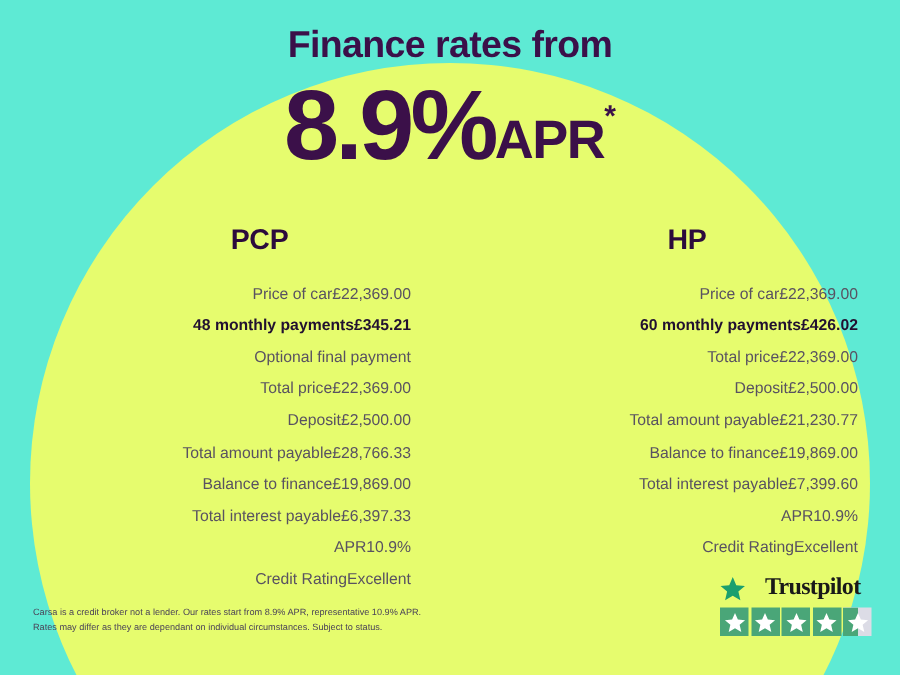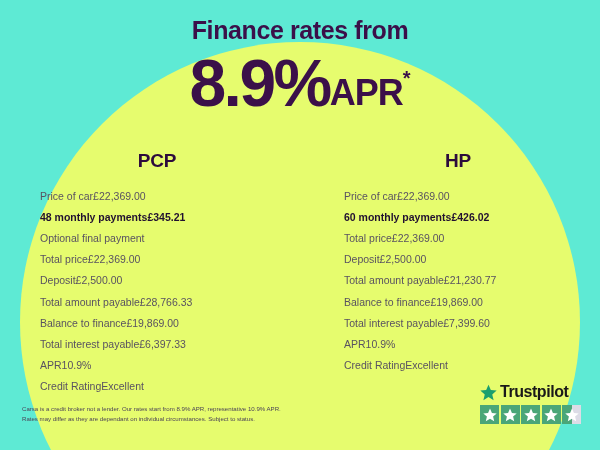--- a/index.html
+++ b/index.html
@@ -88,35 +88,35 @@
     position: absolute;
     top: 150px;
     left: 0;
     width: 600px;
     display: flex;
   }
   .col {
     width: 300px;
     box-sizing: border-box;
   }
-  .col-pcp { padding: 0 26px 0 40px; }
+  .col-pcp { padding: 0 26px 0 72px; }
   .col-hp  { padding: 0 28px 0 44px; }
 
   .col-title {
     text-align: center;
     font-size: 19px;
     font-weight: bold;
     color: #2c0b3c;
     margin-bottom: 13px;
     letter-spacing: -0.2px;
   }
 
   .row {
     display: flex;
-    justify-content: flex-start;
+    justify-content: flex-end;
     align-items: baseline;
     font-size: 10.5px;
     color: #595261;
     padding: 4.6px 0;
     white-space: nowrap;
   }
   .row.bold {
     font-weight: bold;
     color: #211030;
   }
@@ -137,22 +137,23 @@
   .trustpilot {
     position: absolute;
     right: 16px;
     top: 382px;
     width: 104px;
   }
   .tp-wordmark {
     display: flex;
     align-items: center;
     justify-content: flex-start;
-    gap: 3px;
+    gap: 13px;
     height: 20px;
+    font-family: Liberation Serif, serif;
   }
   .tp-star-logo { width: 17px; height: 17px; display: block; }
   .tp-name {
     font-size: 16px;
     font-weight: bold;
     color: #191919;
     letter-spacing: -0.45px;
     line-height: 1;
   }
   .tp-stars {

